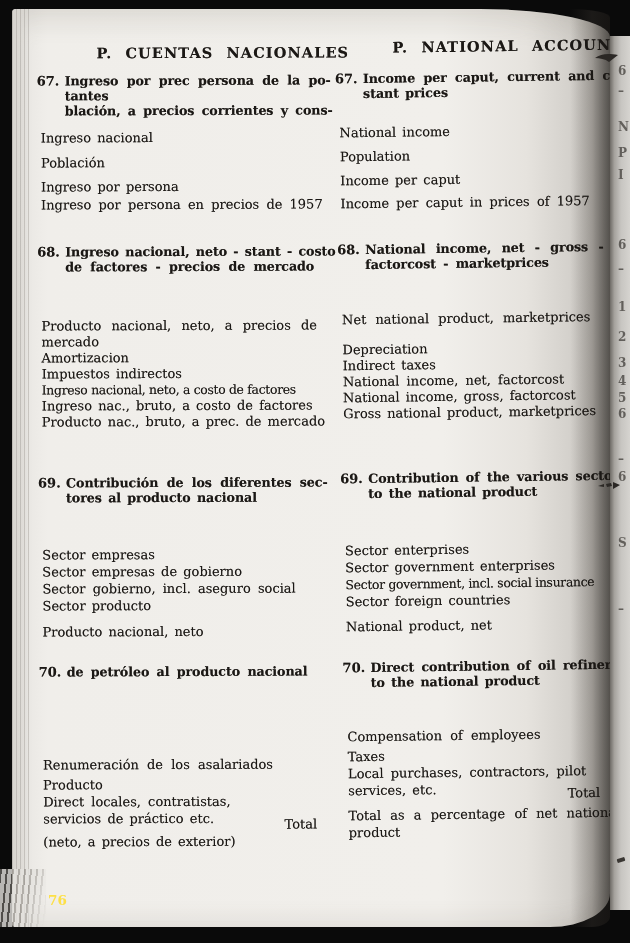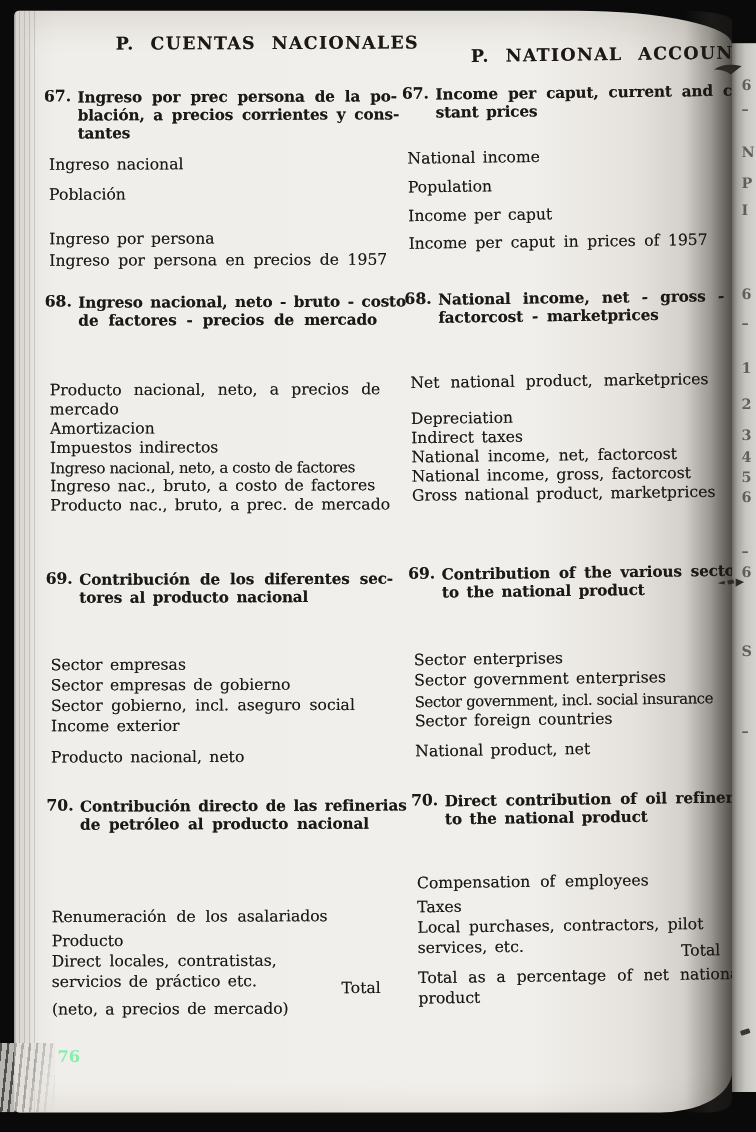--- a/index.html
+++ b/index.html
@@ -40,59 +40,59 @@
   .num{width:28px;flex:0 0 28px;font-weight:700;font-size:13px;line-height:15px;}
   .tl{flex:1;}
   .tl .line{font-weight:700;font-size:12.7px;line-height:15px;letter-spacing:-0.1px;white-space:nowrap;}
   .list{position:absolute;left:4px;right:0;}
   .li{font-size:13px;line-height:17px;white-space:nowrap;}
   .tight .li{line-height:16px;}
   .w2{word-spacing:2px;} .w3{word-spacing:3px;} .w4{word-spacing:4px;} .w5{word-spacing:5px;} .w6{word-spacing:6px;}
   .squeeze{font-size:12.4px;letter-spacing:-0.3px;}
   .ra{text-align:right;}
 
-  .pagenum{position:absolute;left:48px;top:873px;font-weight:700;font-size:13.5px;color:#86efac;}
+  .pagenum{position:absolute;left:48px;top:892px;font-weight:700;font-size:13.5px;color:#fde047;}
 
   
   .artifact{position:absolute;}
   .artifact svg path{fill:#2b2825;}
   .tick{width:8px;height:4px;background:#3a3733;transform:rotate(-18deg);border-radius:1px;}
 </style>
 </head>
 <body>
 
 <div class="scene">
 
   <div class="page">
     <div class="left-edge"></div>
     <div class="gutter-shadow"></div>
   </div>
 
   <div class="col col-es">
-    <div class="hdr" style="left:60px;top:28px">P.  CUENTAS NACIONALES</div>
+    <div class="hdr" style="left:60px;top:44px">P.  CUENTAS NACIONALES</div>
 
     <div class="sec" style="top:73px">
       <span class="num">67.</span>
       <div class="tl">
         <div class="line w4">Ingreso por prec persona de la po-</div>
+        <div class="line">tantes</div>
         <div class="line w3">blación, a precios corrientes y cons-</div>
-        <div class="line">tantes</div>
       </div>
     </div>
     <div class="list" style="top:129px">
       <div class="li w2">Ingreso nacional</div>
       <div class="li w2" style="margin-top:8px">Población</div>
-      <div class="li w2" style="margin-top:20px">Ingreso por persona</div>
+      <div class="li w2" style="margin-top:7px">Ingreso por persona</div>
       <div class="li w3" style="margin-top:1px">Ingreso por persona en precios de 1957</div>
     </div>
 
     <div class="sec" style="top:244px">
       <span class="num">68.</span>
       <div class="tl">
-        <div class="line w2">Ingreso nacional, neto - bruto - costo</div>
+        <div class="line w2">Ingreso nacional, neto - stant - costo</div>
         <div class="line w4">de factores - precios de mercado</div>
       </div>
     </div>
     <div class="list tight" style="top:318px">
       <div class="li w6">Producto nacional, neto, a precios de</div>
       <div class="li">mercado</div>
       <div class="li">Amortizacion</div>
       <div class="li w2">Impuestos indirectos</div>
       <div class="li squeeze">Ingreso nacional, neto, a costo de factores</div>
       <div class="li w2">Ingreso nac., bruto, a costo de factores</div>
@@ -103,38 +103,37 @@
       <span class="num">69.</span>
       <div class="tl">
         <div class="line w4">Contribución de los diferentes sec-</div>
         <div class="line w2">tores al producto nacional</div>
       </div>
     </div>
     <div class="list" style="top:546px">
       <div class="li w2">Sector empresas</div>
       <div class="li w2">Sector empresas de gobierno</div>
       <div class="li w3">Sector gobierno, incl. aseguro social</div>
-      <div class="li w2">Income exterior</div>
+      <div class="li w2">Sector producto</div>
       <div class="li w2" style="margin-top:9px">Producto nacional, neto</div>
     </div>
 
     <div class="sec" style="top:664px">
       <span class="num">70.</span>
       <div class="tl">
-        <div class="line w2">Contribución directo de las refinerias</div>
         <div class="line w3">de petróleo al producto nacional</div>
       </div>
     </div>
     <div class="list" style="top:756px">
       <div class="li w4">Renumeración de los asalariados</div>
       <div class="li" style="margin-top:3px">Producto</div>
       <div class="li w3">Direct locales, contratistas,</div>
       <div class="li w2">servicios de práctico etc.</div>
       <div class="li ra" style="margin-top:-11px">Total</div>
-      <div class="li w2">(neto, a precios de mercado)</div>
+      <div class="li w2">(neto, a precios de exterior)</div>
     </div>
   </div>
 
   <div class="col col-en">
     <div class="hdr" style="left:58px;top:38px">P.  NATIONAL ACCOUNTS</div>
 
     <div class="sec" style="top:70px">
       <span class="num">67.</span>
       <div class="tl">
         <div class="line w4">Income per caput, current and con-</div>

